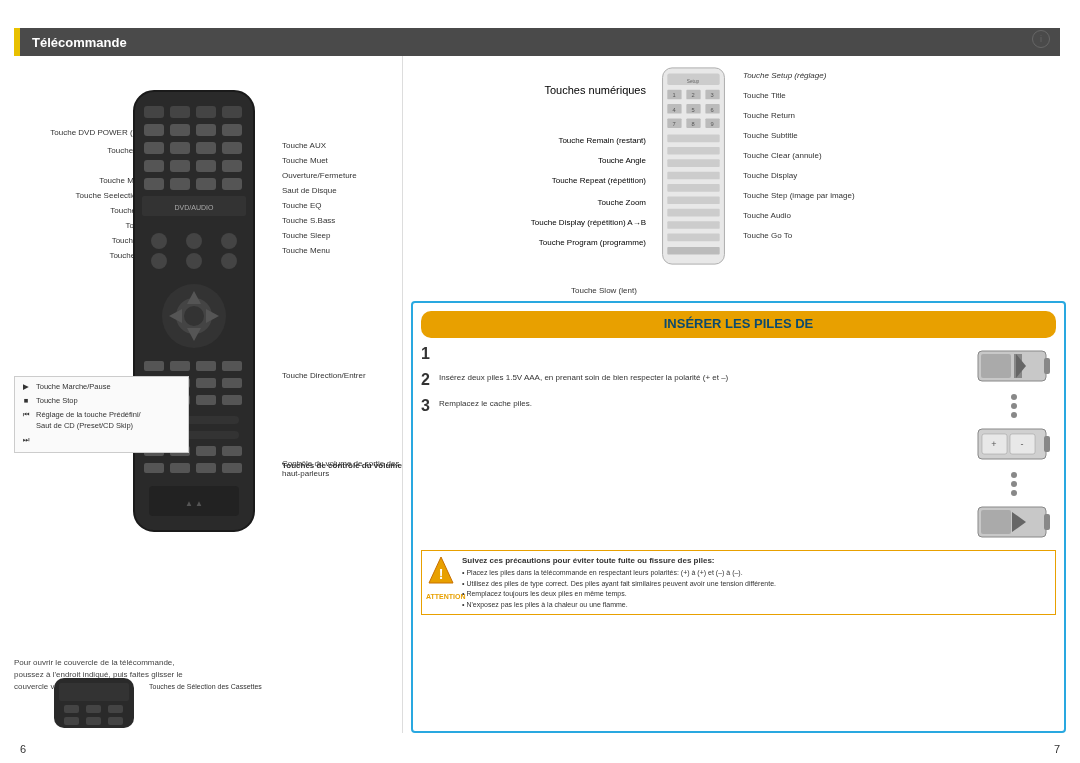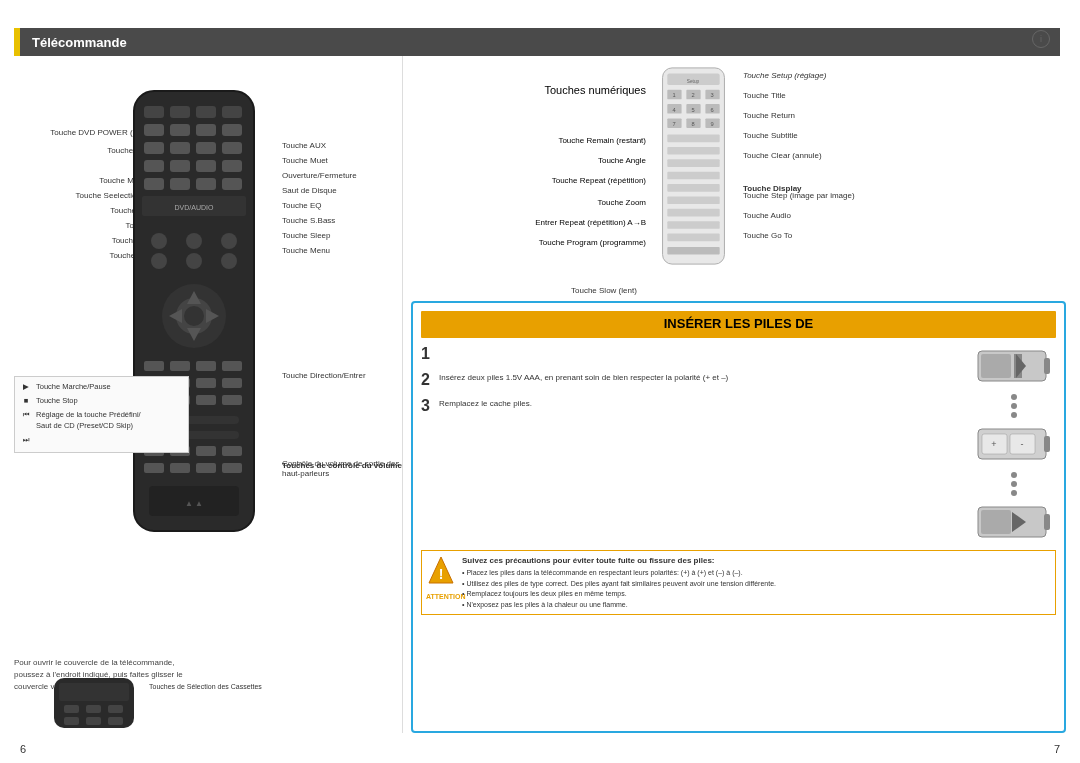--- a/index.html
+++ b/index.html
@@ -152,27 +152,27 @@
       top: 245px;
       left: 0;
       right: 0;
       bottom: 0;
       border: 2px solid #29a8e0;
       border-radius: 4px;
       padding: 8px;
     }
     .battery-title {
       background: #e8a000;
-      color: #000000;
+      color: #0c4a6e;
       font-size: 13px;
       font-weight: bold;
       text-align: center;
       padding: 5px 16px;
       margin-bottom: 8px;
-      border-radius: 1px;
+      border-radius: 10px;
       line-height: 1.3;
     }
     .battery-step {
       display: flex;
       align-items: flex-start;
       margin-bottom: 10px;
       gap: 4px;
       font-size: 8px;
       color: #333;
       line-height: 1.4;
@@ -383,21 +383,21 @@
   <div class="right-panel">
 
     <div class="remote-top-right">
 
       <div style="position:absolute; left:0; top:0; width:175px;">
         <div style="position:absolute; top:28px; right:0; text-align:right; font-size:11px; white-space:nowrap;">Touches numériques</div>
         <div style="position:absolute; top:80px; right:0; text-align:right; font-size:8px; white-space:nowrap;">Touche Remain (restant)</div>
         <div style="position:absolute; top:100px; right:0; text-align:right; font-size:8px; white-space:nowrap;">Touche Angle</div>
         <div style="position:absolute; top:120px; right:0; text-align:right; font-size:8px; white-space:nowrap;">Touche Repeat (répétition)</div>
         <div style="position:absolute; top:142px; right:0; text-align:right; font-size:8px; white-space:nowrap;">Touche Zoom</div>
-        <div style="position:absolute; top:162px; right:0; text-align:right; font-size:8px; white-space:nowrap;">Entrer Repeat (répétition) A→B</div>
+        <div style="position:absolute; top:162px; right:0; text-align:right; font-size:8px; white-space:nowrap;">Touche Display (répétition) A→B</div>
         <div style="position:absolute; top:182px; right:0; text-align:right; font-size:8px; white-space:nowrap;">Touche Program (programme)</div>
       </div>
 
       <svg class="small-remote" viewBox="0 0 75 210">
         <rect x="5" y="2" width="65" height="206" rx="10" fill="#e8e8e8" stroke="#aaa" stroke-width="1"></rect>
 
         <rect x="10" y="8" width="55" height="12" rx="2" fill="#ccc"></rect>
         <text x="37" y="18" text-anchor="middle" fill="#666" font-size="5">Setup</text>
 
         <rect x="10" y="25" width="15" height="10" rx="1" fill="#bbb"></rect>
@@ -430,21 +430,21 @@
         <rect x="10" y="176" width="55" height="8" rx="1" fill="#ccc"></rect>
         <rect x="10" y="190" width="55" height="8" rx="1" fill="#bbb"></rect>
       </svg>
 
       <div style="position:absolute; left:272px; top:0; font-size:8px; color:#333;">
         <div style="position:absolute; top:15px; white-space:nowrap;font-style:italic;">Touche Setup (réglage)</div>
         <div style="position:absolute; top:35px; white-space:nowrap;">Touche Title</div>
         <div style="position:absolute; top:55px; white-space:nowrap;">Touche Return</div>
         <div style="position:absolute; top:75px; white-space:nowrap;">Touche Subtitle</div>
         <div style="position:absolute; top:95px; white-space:nowrap;">Touche Clear (annule)</div>
-        <div style="position:absolute; top:128px; white-space:nowrap; font-weight:bold;">Touche Display</div>
+        <div style="position:absolute; top:115px; white-space:nowrap; font-weight:normal;">Touche Display</div>
         <div style="position:absolute; top:135px; white-space:nowrap;">Touche Step (image par image)</div>
         <div style="position:absolute; top:155px; white-space:nowrap;">Touche Audio</div>
         <div style="position:absolute; top:175px; white-space:nowrap;">Touche Go To</div>
       </div>
 
       <div style="position:absolute; top:230px; left:100px; font-size:8px; color:#333; text-align:center; white-space:nowrap;">
         <span>Touche Slow (lent)</span>
       </div>
 
     </div>

